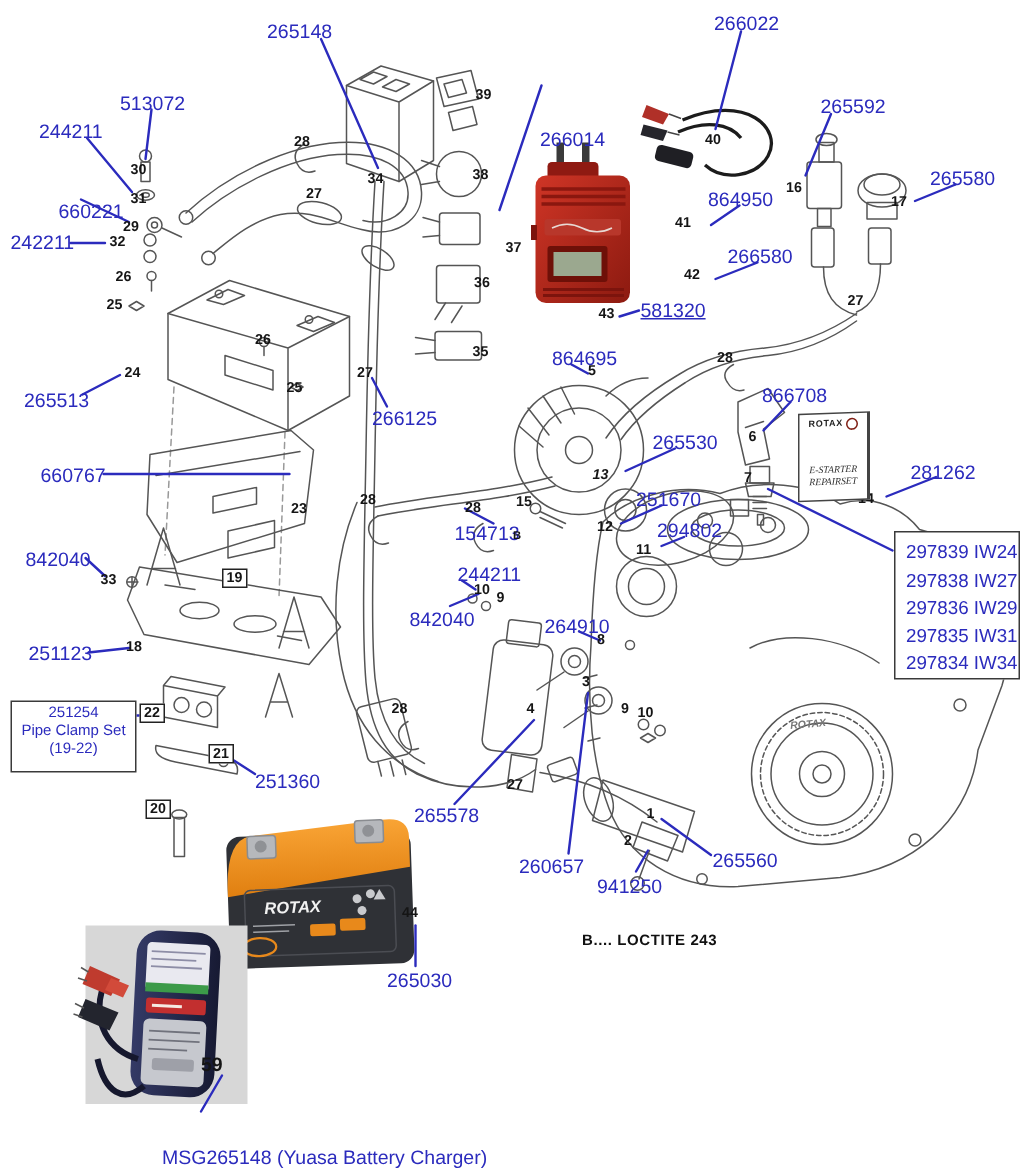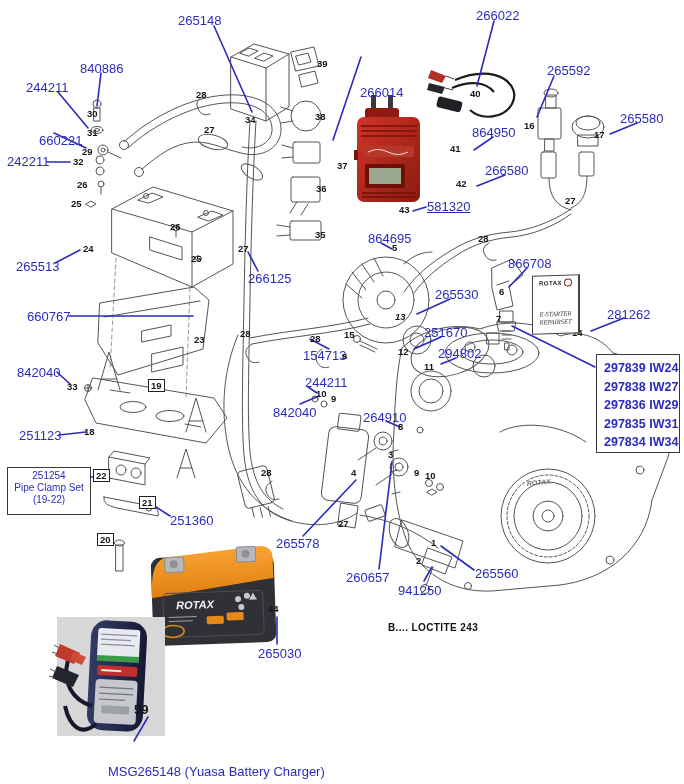--- a/index.html
+++ b/index.html
@@ -11,21 +11,21 @@
   .part-label{position:absolute;font-size:13px;color:var(--blue);white-space:nowrap;cursor:pointer;}
   .part-label.underlined{text-decoration:underline;}
   .item-number{position:absolute;font-size:9.5px;font-weight:bold;color:var(--ink);white-space:nowrap;}
   .item-number.boxed{border:1px solid #222;background:#fff;padding:0 2px;}
   .item-number.big{font-size:13px;}
   .item-number.small{font-size:7.5px;}
   .info-box{position:absolute;background:#fff;border:1.5px solid #3a3a3a;z-index:2;}
   #pipe-clamp-box{left:7px;top:467px;width:82px;height:46px;text-align:center;color:var(--blue);}
   #pipe-clamp-box .pc-num{font-size:10px;margin-top:2px;cursor:pointer;}
   #pipe-clamp-box .pc-line{font-size:10px;margin-top:1px;}
-  #plug-list-box{left:596px;top:354px;width:84px;height:99px;padding:4px 0 0 7px;box-sizing:border-box;font-weight:bold;}
+  #plug-list-box{left:596px;top:354px;width:84px;height:99px;padding:4px 0 0 7px;box-sizing:border-box;}
   #plug-list-box .plug-item{font-size:12.5px;color:var(--blue);line-height:18.5px;white-space:nowrap;cursor:pointer;}
   #repairset-card{position:absolute;left:532px;top:275px;width:48px;height:59px;background:#fff;
       border:1px solid #444;border-right:2px solid #444;z-index:2;transform:skewY(-2deg);
       display:flex;flex-direction:column;align-items:center;box-sizing:border-box;padding:3px 2px;}
   #repairset-card .rs-brand{font-size:6px;font-weight:bold;color:#222;letter-spacing:.5px;display:flex;align-items:center;gap:2px;}
   #repairset-card .rs-logo{width:6px;height:6px;border-radius:50%;border:1.5px solid #7e1d12;display:inline-block;}
   #repairset-card .rs-lines{margin-top:auto;margin-bottom:4px;text-align:center;}
   #repairset-card .rs-line{font-family:"Liberation Serif",serif;font-style:italic;font-size:6.5px;color:#333;line-height:8px;}
   #loctite-note{position:absolute;left:388px;top:622px;font-size:10px;font-weight:bold;color:#111;letter-spacing:.4px;z-index:2;}
   .footer-link{position:absolute;font-size:13px;color:var(--blue);white-space:nowrap;cursor:pointer;z-index:2;}
@@ -326,21 +326,21 @@
         <line x1="379" y1="569" x2="392" y2="462"></line>
         <line x1="424" y1="581" x2="432" y2="567"></line>
         <line x1="474" y1="570" x2="441" y2="546"></line>
         <line x1="277" y1="617" x2="277" y2="644"></line>
         <line x1="148" y1="717" x2="134" y2="741"></line>
       </g>
 </svg>
 
 <div id="label-layer">
       <div class="part-label" style="left: 178px; top: 13px;">265148</div>
-      <div class="part-label" style="left: 80px; top: 61px;">840886</div>
+      <div class="part-label" style="left: 80px; top: 61px;">513072</div>
       <div class="part-label" style="left: 26px; top: 80px;">244211</div>
       <div class="part-label" style="left: 11px; top: 133px; margin-left: 28px;">660221</div>
       <div class="part-label" style="left: 7px; top: 154px;">242211</div>
       <div class="part-label" style="left: 16px; top: 259px;">265513</div>
       <div class="part-label" style="left: 27px; top: 309px;">660767</div>
       <div class="part-label" style="left: 17px; top: 365px;">842040</div>
       <div class="part-label" style="left: 19px; top: 428px;">251123</div>
       <div class="part-label" style="left: 170px; top: 513px;">251360</div>
       <div class="part-label" style="left: 360px; top: 43px; margin-top: 42px;">266014</div>
       <div class="part-label" style="left: 476px; top: 8px;">266022</div>

